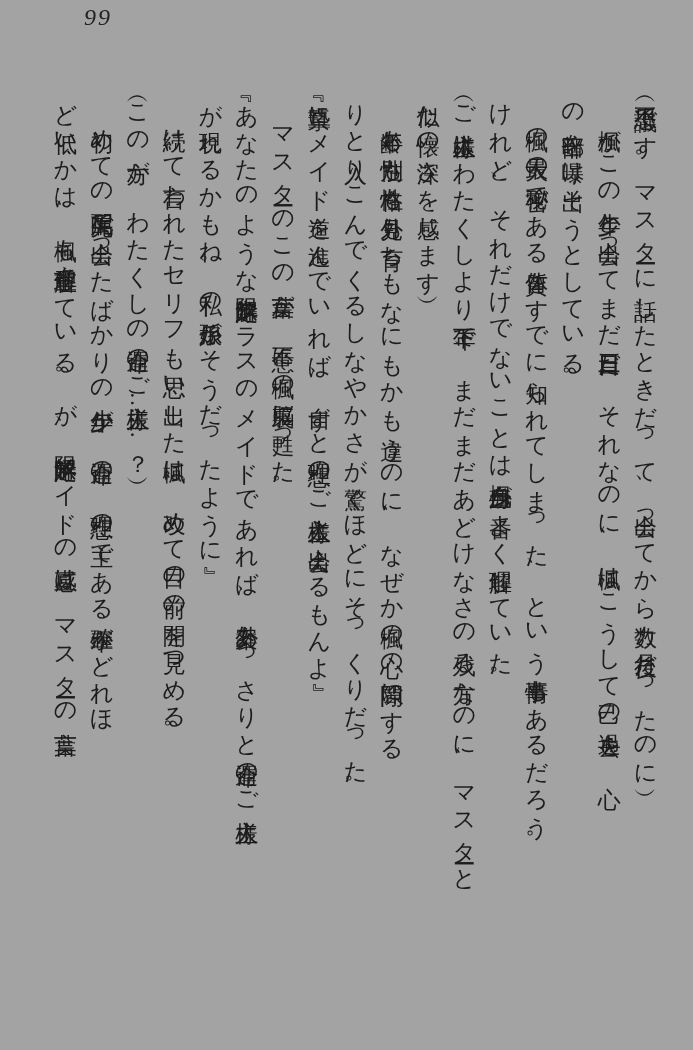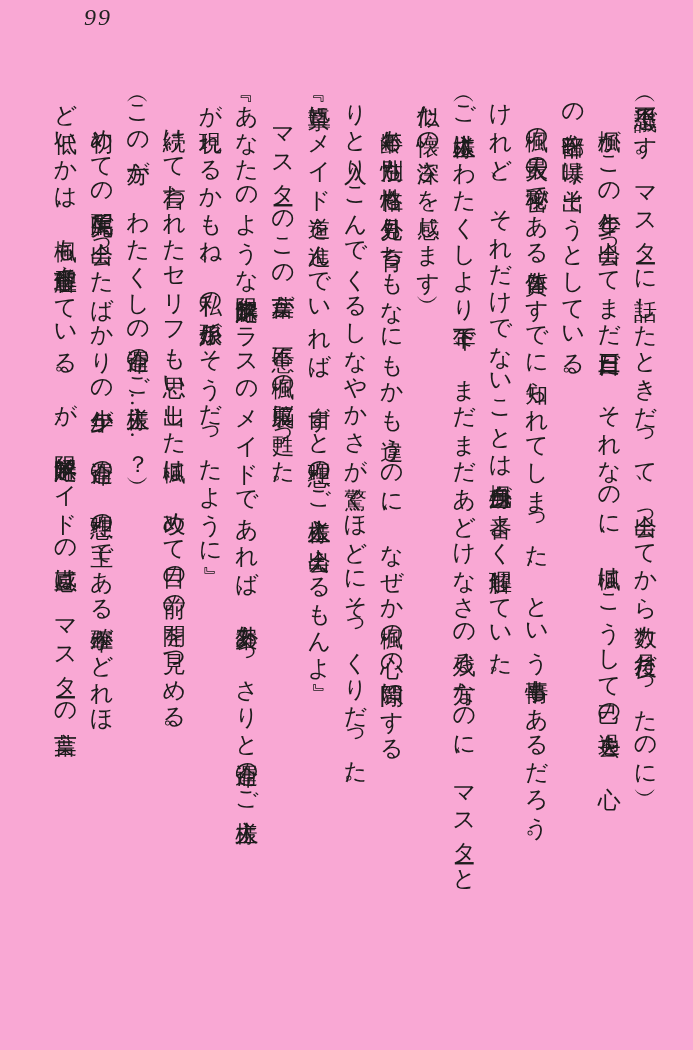--- a/index.html
+++ b/index.html
@@ -10,21 +10,21 @@
     width: 693px;
     height: 1050px;
     background: #fcfcfb;
     overflow: hidden;
     font-family: "Liberation Serif", "DejaVu Serif", serif;
   }
   .book-page {
     position: relative;
     width: 693px;
     height: 1050px;
-    background: #f9a8d4;
+    background: #a3a3a3;
   }
   .page-number {
     position: absolute;
     top: 4px;
     left: 84px;
     font-style: italic;
     font-size: 24px;
     letter-spacing: 2px;
     color: #222222;
   }

